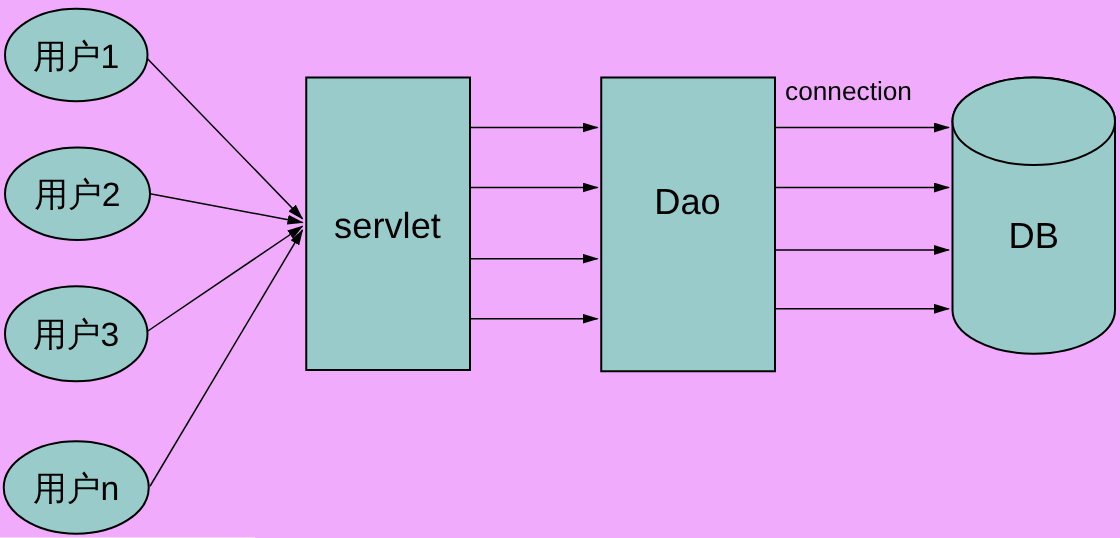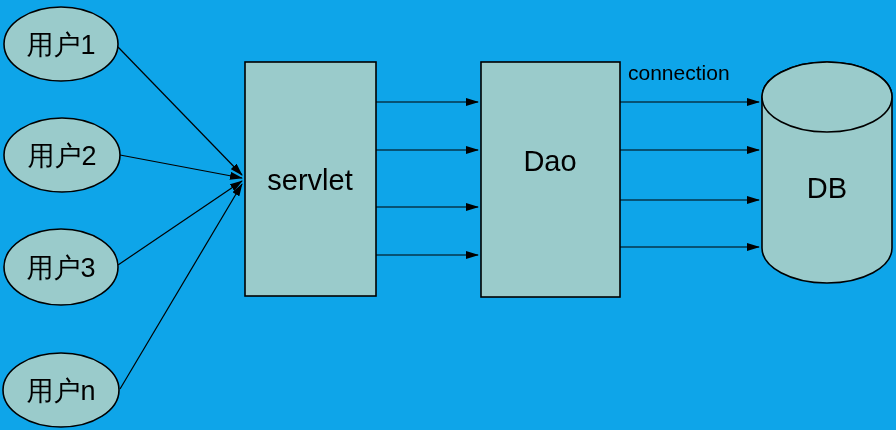--- a/index.html
+++ b/index.html
@@ -5,21 +5,21 @@
   html, body {
     margin: 0;
     padding: 0;
     background: #ffffff;
     font-family: "Liberation Sans", "DejaVu Sans", sans-serif;
   }
   .stage {
     position: relative;
     width: 896px;
     height: 430px;
-    background: #0ea5e9;
+    background: #f0abfc;
     overflow: hidden;
   }
   svg text {
     fill: #000000;
     font-family: "Liberation Sans", "DejaVu Sans", sans-serif;
   }
   .node-label   { font-size: 29px; }
   .user-label   { font-size: 27px; }
   .edge-label   { font-size: 21px; }
 </style>

